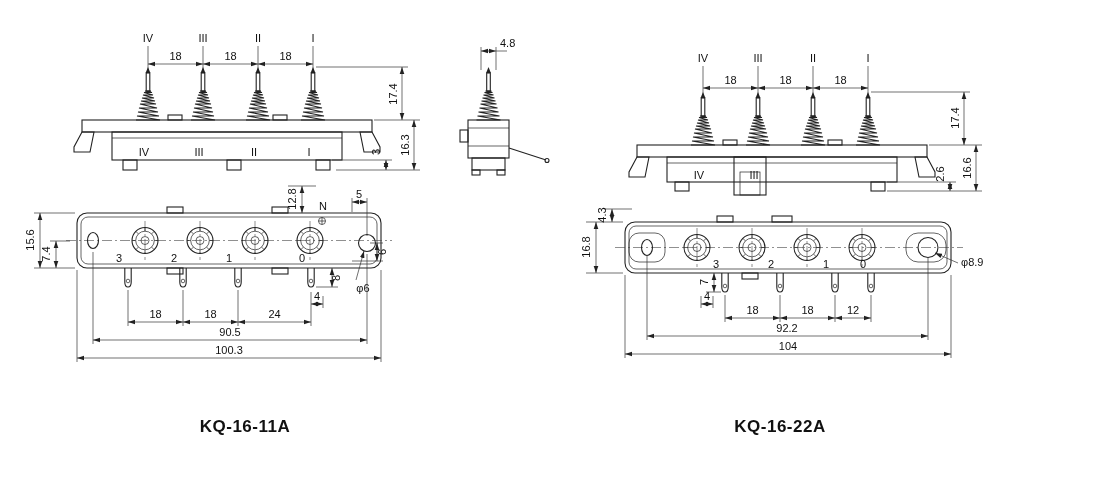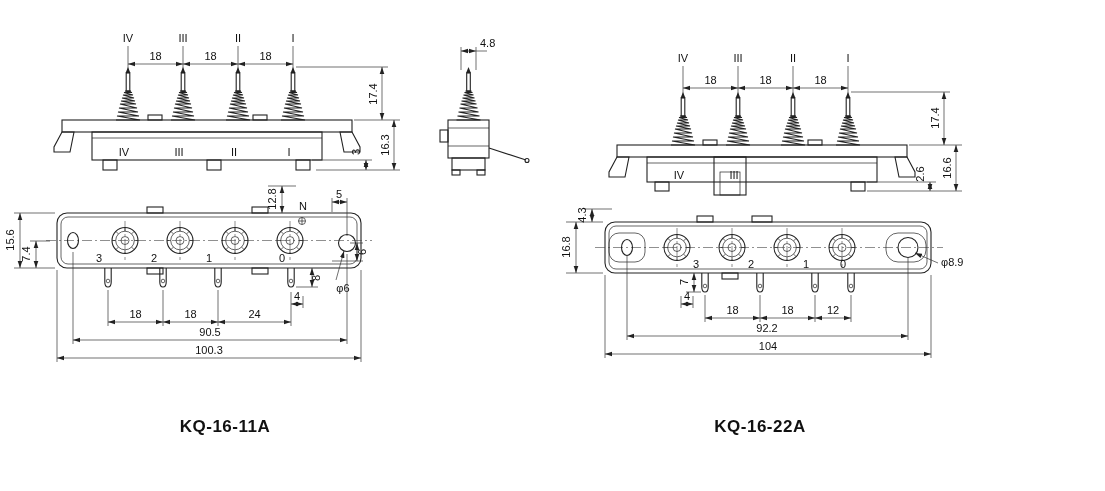--- a/index.html
+++ b/index.html
@@ -1,16 +1,16 @@
 <!DOCTYPE html>
 <html><head>
 <meta charset="utf-8">
 <style>
   html,body{margin:0;padding:0;background:#fff;}
-  .canvas{position:relative;width:978px;height:491px;background:#fff;overflow:hidden;}
+  .canvas{position:relative;width:978px;height:491px;background:#fff;overflow:hidden;padding-left:20px;}
   svg{display:block;}
   svg text{fill:#111;font-family:"Liberation Sans",sans-serif;font-size:11px;}
   svg text.model-text{font-size:17px;font-weight:700;letter-spacing:.5px;}
   .ln{stroke:#222;stroke-width:1.1;fill:none;}
   .thin{stroke:#222;stroke-width:.7;fill:none;}
   .dim{stroke:#333;stroke-width:.7;fill:none;}
   .fl{fill:#222;stroke:none;}
   .cl{stroke:#444;stroke-width:.6;fill:none;stroke-dasharray:10 3 2 3;}
 </style>
 </head>

